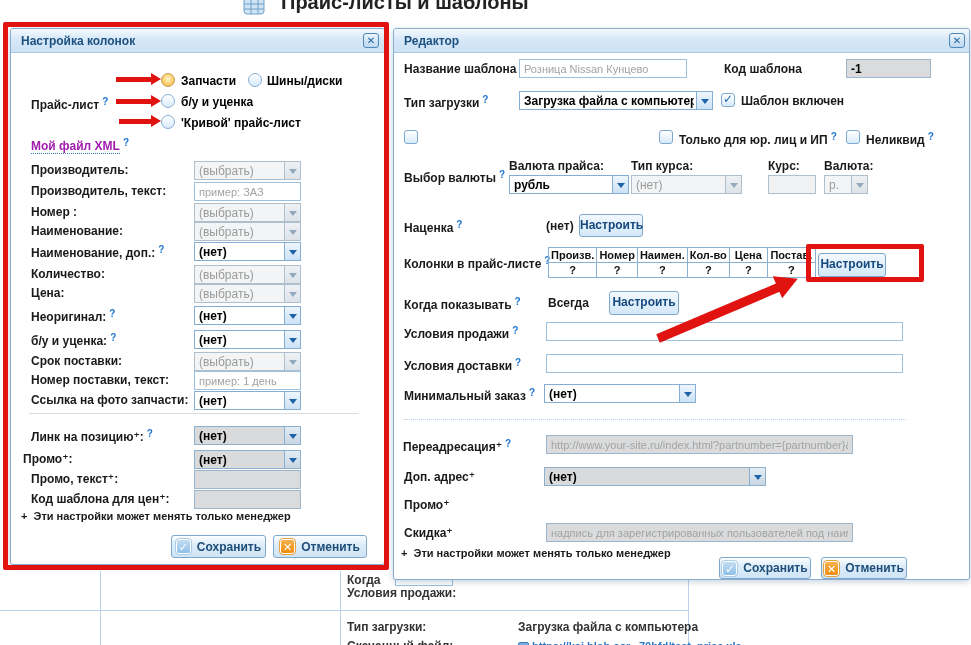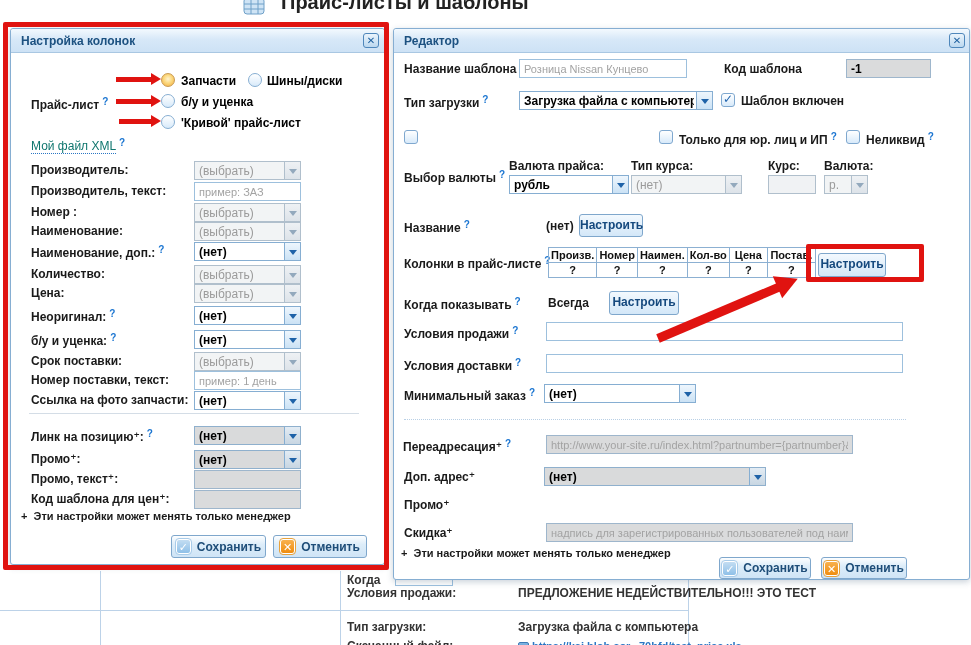--- a/index.html
+++ b/index.html
@@ -50,21 +50,21 @@
 
   .cb { position:absolute; width:14px; height:14px; border:1px solid #7fa8cf; border-radius:3px;
         background:linear-gradient(#fff,#d8eafa); cursor:pointer; }
   .cbmark { position:absolute; left:1px; top:-2px; color:#1f63ad; font-weight:bold; font-size:12px; }
 
   .radio { position:absolute; width:14px; height:14px; border-radius:50%; border:1px solid #86aed2;
            background:linear-gradient(#fff,#d8eafa); cursor:pointer; }
   .radio.on { border-color:#c99b52;
               background:radial-gradient(circle at 50% 42%,#fff3cf 0%,#fbd87e 45%,#f2a93b 100%); }
   .rlbl { position:absolute; font-weight:bold; font-size:12px; white-space:nowrap; }
-  .link { color:#0f766e; font-weight:normal; border-bottom:1px dotted #2a76c4; cursor:pointer; white-space:nowrap; }
+  .link { color:#a21caf; font-weight:bold; border-bottom:1px dotted #2a76c4; cursor:pointer; white-space:nowrap; }
 
   .divider { position:absolute; height:1px; background:#d4dde6; }
   .dotline { position:absolute; height:0; border-top:1px dotted #b8cfe5; }
 
   .red-rect { position:absolute; border:5px solid #e01310; border-radius:2px; }
   .arrow-h { position:absolute; height:5px; background:#e01310; }
   .arrow-h::after { content:""; position:absolute; right:-9px; top:-4px;
                     border-left:10px solid #e01310; border-top:6px solid transparent; border-bottom:6px solid transparent; }
   .big-arrow { position:absolute; height:9px; background:#e01310; transform-origin:left center; }
   .big-arrow::after { content:""; position:absolute; right:-20px; top:-8px;
@@ -98,21 +98,20 @@
   <div class="pg-title" style="left:281px;top:-9px">Прайс-листы и шаблоны</div>
 
   <div class="bg-vline" style="left:100px;top:571px;height:74px"></div>
   <div class="bg-vline" style="left:340px;top:571px;height:74px"></div>
   <div class="bg-vline" style="left:688px;top:580px;height:65px"></div>
   <div class="bg-hline" style="left:0;top:610px;width:688px"></div>
 
   <div class="bgtxt" style="left:347px;top:573px">Когда</div>
   <div class="abs" style="left:395px;top:572px;width:58px;height:14px;border:1px solid #9cc0de;background:#fff"></div>
   <div class="bgtxt" style="left:347px;top:586px">Условия продажи:</div>
-  <div class="bgtxt" style="left:518px;top:586px">ПРЕДЛОЖЕНИЕ НЕДЕЙСТВИТЕЛЬНО!!! ЭТО ТЕСТ</div>
   <div class="bgtxt" style="left:347px;top:620px">Тип загрузки:</div>
   <div class="bgtxt" style="left:518px;top:620px">Загрузка файла с компьютера</div>
   <div class="bgtxt" style="left:347px;top:639px">Скачанный файл:</div>
   <div class="abs" style="left:518px;top:639px"><span class="fico">↓</span><span class="bglink">https://ksi.blob.cor...70bfd/test_price.xls</span></div>
 
   <div class="dlg" style="left:393px;top:28px;width:577px;height:552px;z-index:10">
     <div class="dlg-hd">
       <span class="dlg-title">Редактор</span>
       <span class="xbtn" style="right:4px;top:4px">✕</span>
     </div>
@@ -158,21 +157,21 @@
     <span class="lbl" style="left:374px;top:130px">Курс:</span>
     <input class="tin dis" style="left: 374px; top: 146px; width: 48px;" disabled="">
     <span class="lbl" style="left:430px;top:130px">Валюта:</span>
     <div class="sel dis" style="left:430px;top:146px;width:44px">
       <span class="sel-text">р.</span>
       <span class="sel-btn">
           <span class="tri"></span>
         </span>
     </div>
 
-    <span class="lbl" style="left:10px;top:190px"><span>Название</span><sup class="help">?</sup></span>
+    <span class="lbl" style="left:10px;top:190px"><span>Наценка</span><sup class="help">?</sup></span>
     <span class="lbl" style="left:152px;top:190px">(нет)</span>
     <div class="btn-sm" style="left:185px;top:185px;width:64px;height:23px">Настроить</div>
 
     <span class="lbl" style="left:10px;top:226px"><span>Колонки в прайс-листе</span><sup class="help">?</sup></span>
     <table class="mtab" style="left:154px;top:218px">
       <tbody>
           <tr>
         <th style="width:44px">Произв.</th>
         <th style="width:40px">Номер</th>
         <th style="width:48px">Наимен.</th>
@@ -350,21 +349,21 @@
     <div class="divider" style="left:18px;top:384px;width:330px"></div>
 
     <span class="lbl" style="left:20px;top:399px"><span>Линк на позицию⁺:</span><sup class="help">?</sup></span>
     <div class="sel grey" style="left:183px;top:397px;width:107px">
         <span class="sel-text">(нет)</span>
         <span class="sel-btn">
           <span class="tri"></span>
         </span>
       </div>
 
-    <span class="lbl" style="left:20px;top:423px">Промо⁺:</span>
+    <span class="lbl" style="left:12px;top:423px">Промо⁺:</span>
     <div class="sel grey" style="left:183px;top:421px;width:107px">
         <span class="sel-text">(нет)</span>
         <span class="sel-btn">
           <span class="tri"></span>
         </span>
       </div>
 
     <span class="lbl" style="left:20px;top:443px">Промо, текст⁺:</span>
     <input class="tin grey" style="left: 183px; top: 441px; width: 107px;">
 

